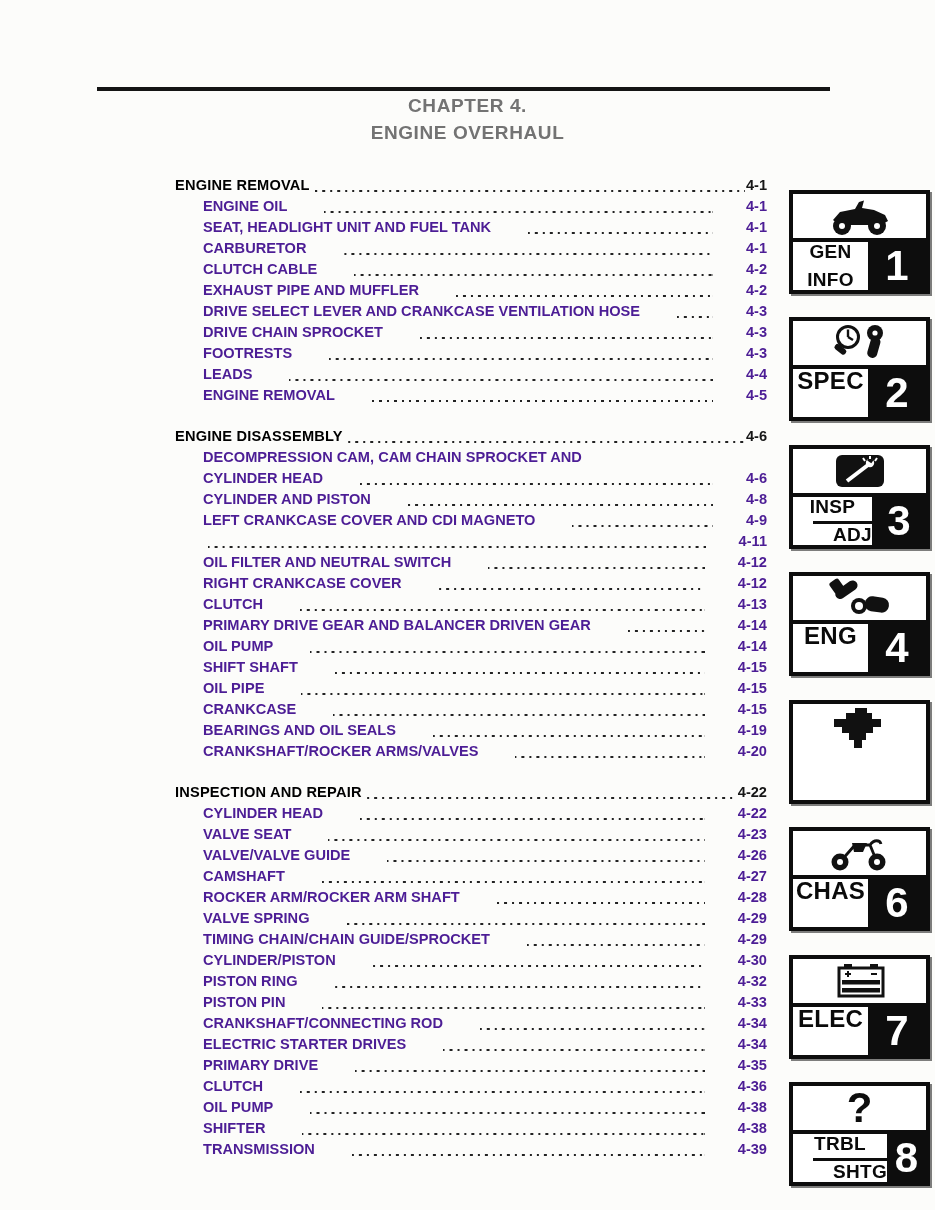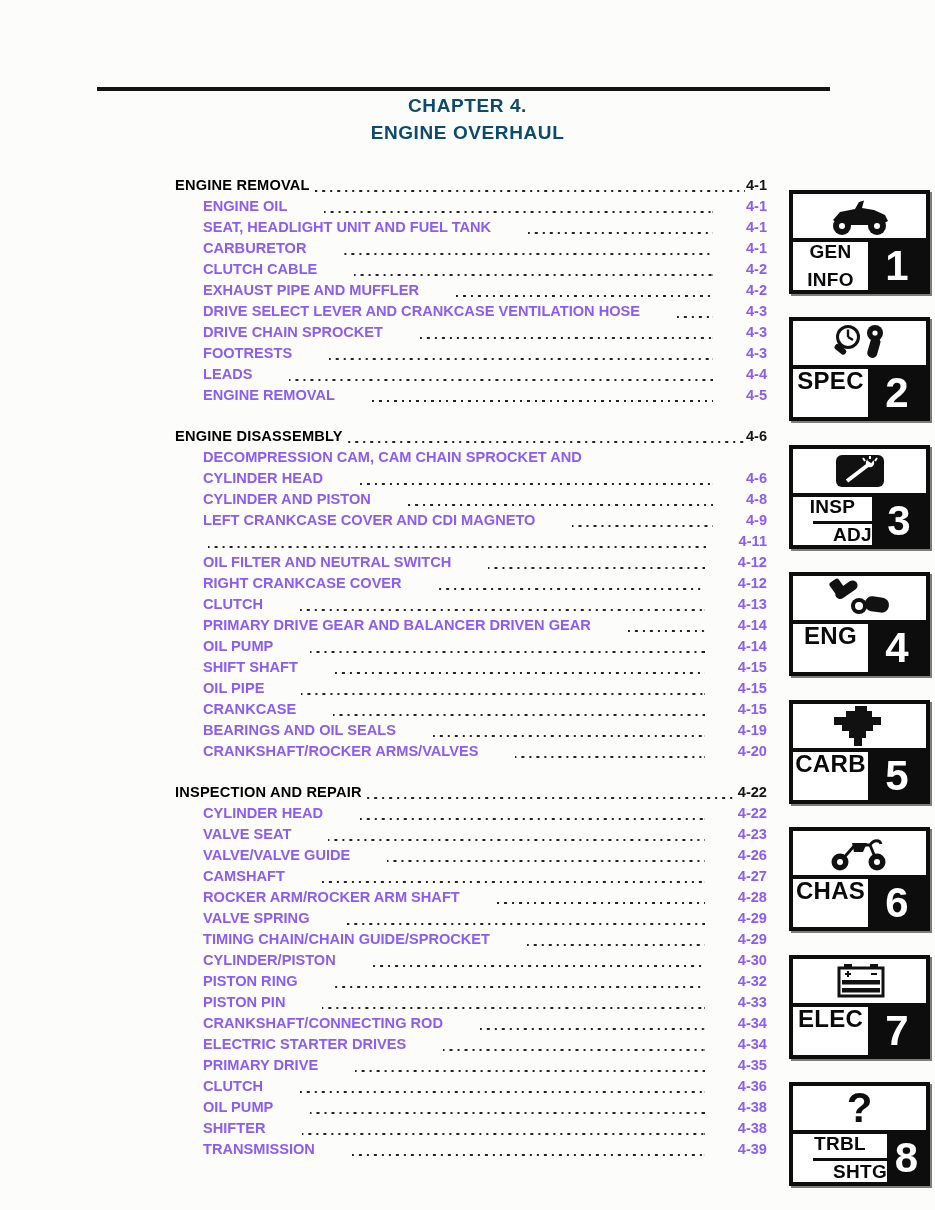--- a/index.html
+++ b/index.html
@@ -5,28 +5,28 @@
   html,body{margin:0;padding:0;}
   body{
     width:935px;height:1210px;position:relative;overflow:hidden;
     background:#fcfcfa;color:#161616;
     font-family:"Liberation Sans","DejaVu Sans",sans-serif;
   }
   .page{position:absolute;inset:0;}
   .top-rule{position:absolute;left:97px;top:87px;width:733px;height:4px;background:#141414;}
   .chapter-title{
     position:absolute;left:0;top:92px;width:935px;text-align:center;
-    font-weight:700;font-size:19px;line-height:27px;letter-spacing:.6px;color:#0c4a6e;
+    font-weight:700;font-size:19px;line-height:27px;letter-spacing:.6px;color:#737373;
   }
   
   .toc{position:absolute;left:175px;top:175px;width:592px;font-size:14.6px;font-weight:700;}
   .toc-section + .toc-section{margin-top:20px;}
   .toc-row{display:flex;align-items:baseline;line-height:21px;white-space:nowrap;text-align:center;}
   .toc-header .toc-label{color:#000;letter-spacing:.2px;}
-  .toc-item{padding-left:28px;color:#8b5cf6;gap:32px;}
+  .toc-item{padding-left:28px;color:#4c1d95;gap:32px;}
   .toc-label{flex:0 0 auto;}
   .toc-leader{
     flex:1 1 auto;height:2.4px;align-self:flex-end;margin:0 1px 4px 5px;
     background-image:repeating-linear-gradient(to right,#222 0 2.4px,transparent 2.4px 7.4px);
     background-position:right;
   }
   .toc-page{flex:0 0 auto;}
   
   .tab{
     position:absolute;left:789px;width:141px;height:104px;box-sizing:border-box;
@@ -372,26 +372,20 @@
       </div>
       <div class="tab-number">4</div>
     </div>
   </div>
 
   <div class="tab" style="top:700px">
     <div class="tab-icon-area">
       <svg width="70" height="44" viewBox="0 0 70 44">
         <path class="ink" d="M30,2 h12 v5 h5 v6 h9 v8 h-8 v6 h-7 v7 h-4 v8 h-8 v-8 h-5 v-7 h-7 v-6 h-8 v-8 h12 v-6 h9 z"></path>
       </svg>
-    </div>
-    <div class="tab-bottom">
-      <div class="tab-label lbl-1line">
-        <span>CARB</span>
-      </div>
-      <div class="tab-number">5</div>
     </div>
   </div>
 
   <div class="tab" style="top:827px">
     <div class="tab-icon-area">
       <svg width="70" height="42" viewBox="0 0 70 42">
         <path class="stroke" d="M15,30 L30,13 L45,13 L52,30 M45,13 C49,7 55,8 56,12" stroke-width="2.8"></path>
         <path class="ink" d="M27,11 L42,11 L38,20 L29,20 Z"></path>
         <circle class="ink" cx="15" cy="30" r="8.5"></circle>
           <circle cx="15" cy="30" r="3" fill="#fff"></circle>

